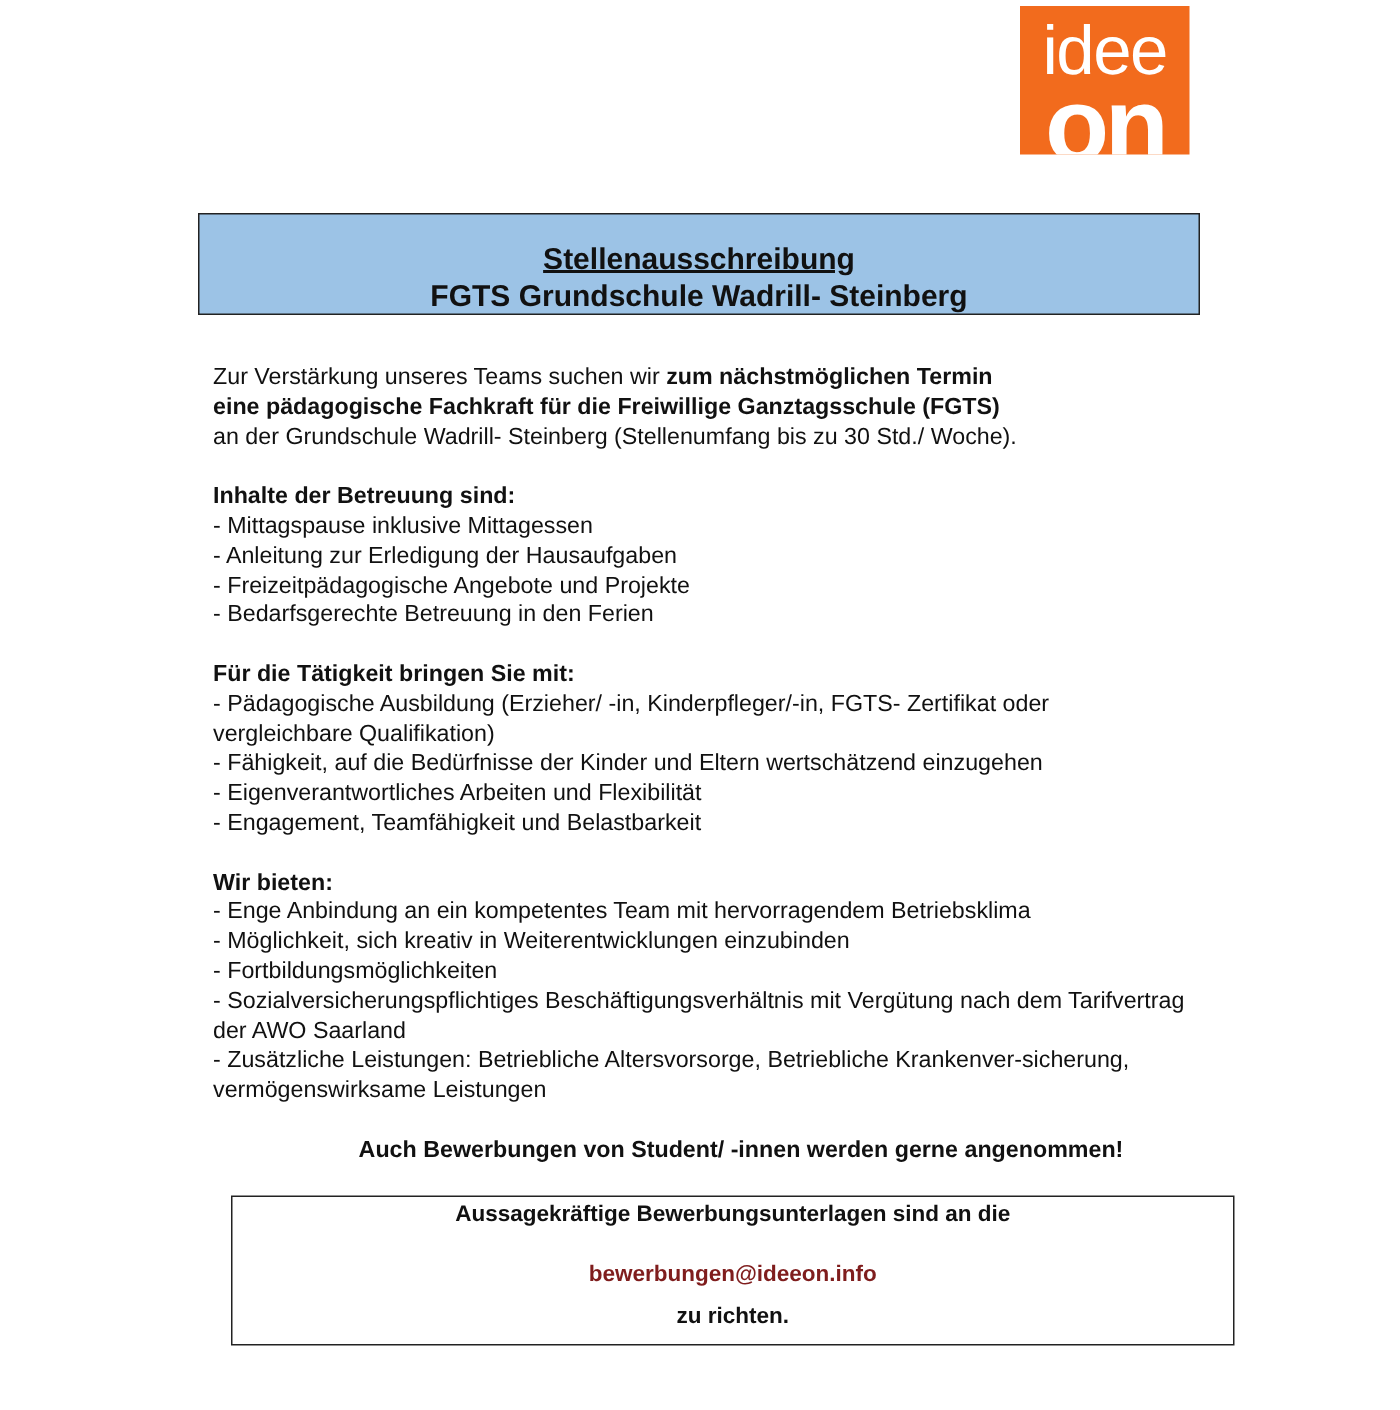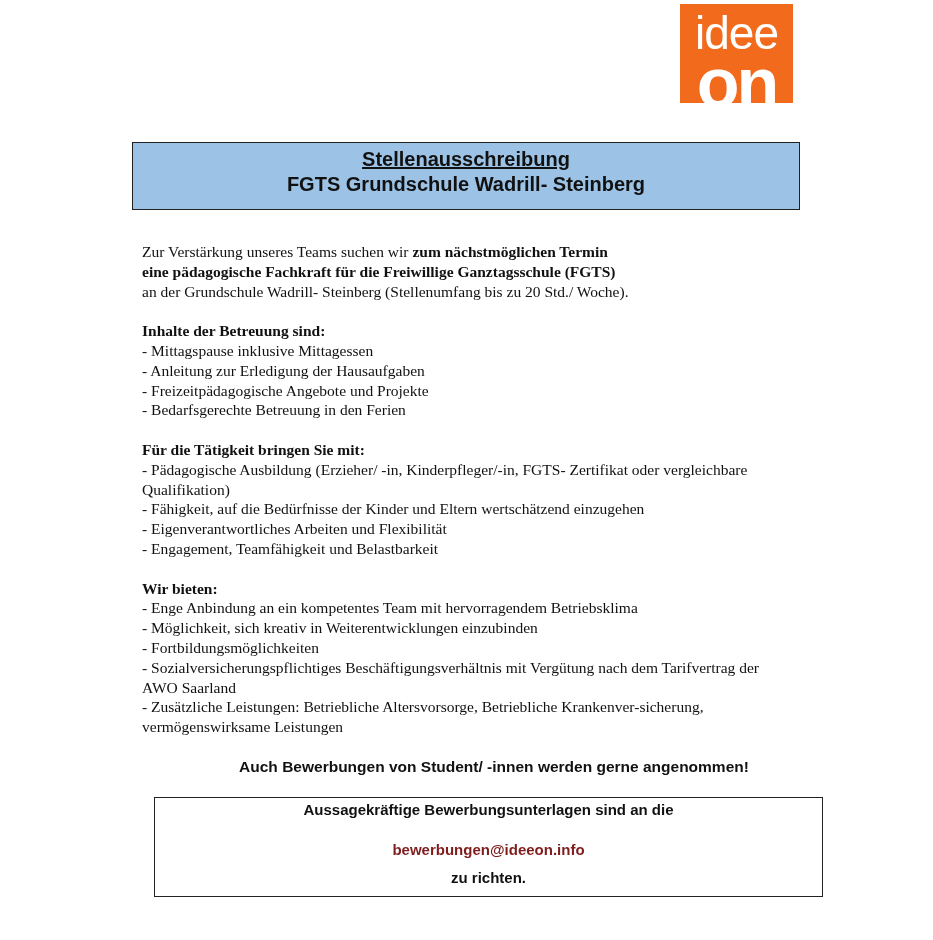--- a/index.html
+++ b/index.html
@@ -19,27 +19,27 @@
     }
     .logo .l2 {
       position: absolute; left: 0; right: 0; top: 44px;
       font-size: 70px; line-height: 70px; font-weight: bold; letter-spacing: -3px;
       font-family: "Liberation Sans", sans-serif;
     }
     .title-box {
       position: absolute; left: 132px; top: 142px; width: 668px; height: 68px;
       background: #9cc3e6; border: 1px solid #222; box-sizing: border-box;
       text-align: center; font-weight: bold; font-size: 20px; line-height: 25px;
-      padding-top: 4px;
+      padding-top: 18px;
     }
     .title-box .t1 { text-decoration: underline; display: block; }
     .title-box .t2 { display: block; }
     .content {
       position: absolute; left: 142px; top: 242px; width: 650px;
-      font-size: 15.5px; line-height: 19.8px; font-family: Liberation Serif, serif;
+      font-size: 15.5px; line-height: 19.8px;
     }
     .content p { margin: 0; }
     .gap { height: 19.8px; }
     .bold { font-weight: bold; }
     .student {
       position: absolute; left: 132px; top: 758px; width: 724px;
       text-align: center; font-weight: bold; font-size: 15.5px;
     }
     .apply-box {
       position: absolute; left: 132px; top: 797px; width: 669px; height: 100px;
@@ -61,21 +61,21 @@
 
 <div class="title-box">
   <span class="t1">Stellenausschreibung</span>
   <span class="t2">FGTS Grundschule Wadrill- Steinberg</span>
 </div>
 
 <div class="content">
   <p>
     <span>Zur Verstärkung unseres Teams suchen wir </span><span class="bold">zum nächstmöglichen Termin</span><br>
     <span class="bold">eine pädagogische Fachkraft für die Freiwillige Ganztagsschule (FGTS)</span><br>
-    <span>an der Grundschule Wadrill- Steinberg (Stellenumfang bis zu 20 Std./ Woche).</span>
+    <span>an der Grundschule Wadrill- Steinberg (Stellenumfang bis zu 30 Std./ Woche).</span>
   </p>
   <div class="gap"></div>
 
   <p class="bold">Inhalte der Betreuung sind:</p>
   <p>- Mittagspause inklusive Mittagessen</p>
   <p>- Anleitung zur Erledigung der Hausaufgaben</p>
   <p>- Freizeitpädagogische Angebote und Projekte</p>
   <p>- Bedarfsgerechte Betreuung in den Ferien</p>
   <div class="gap"></div>
 

